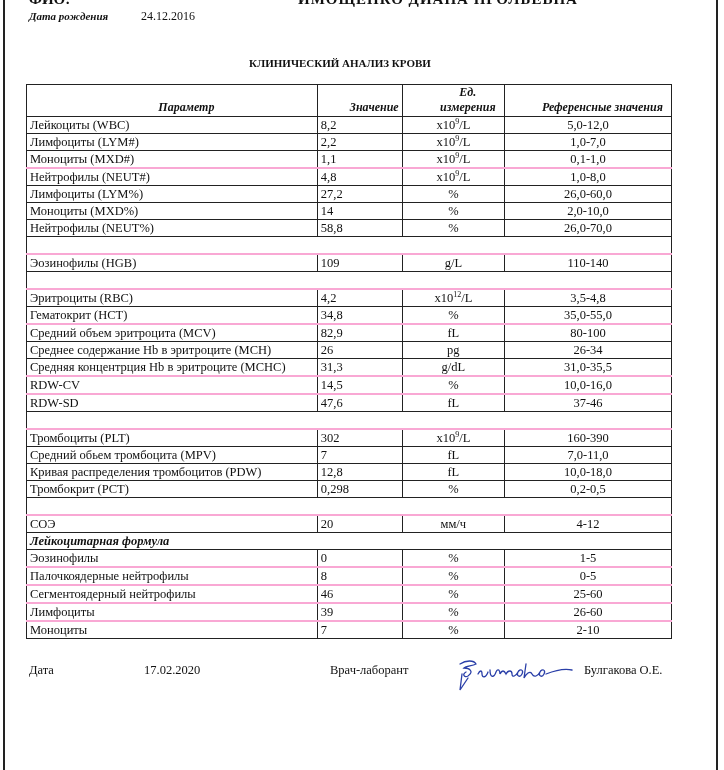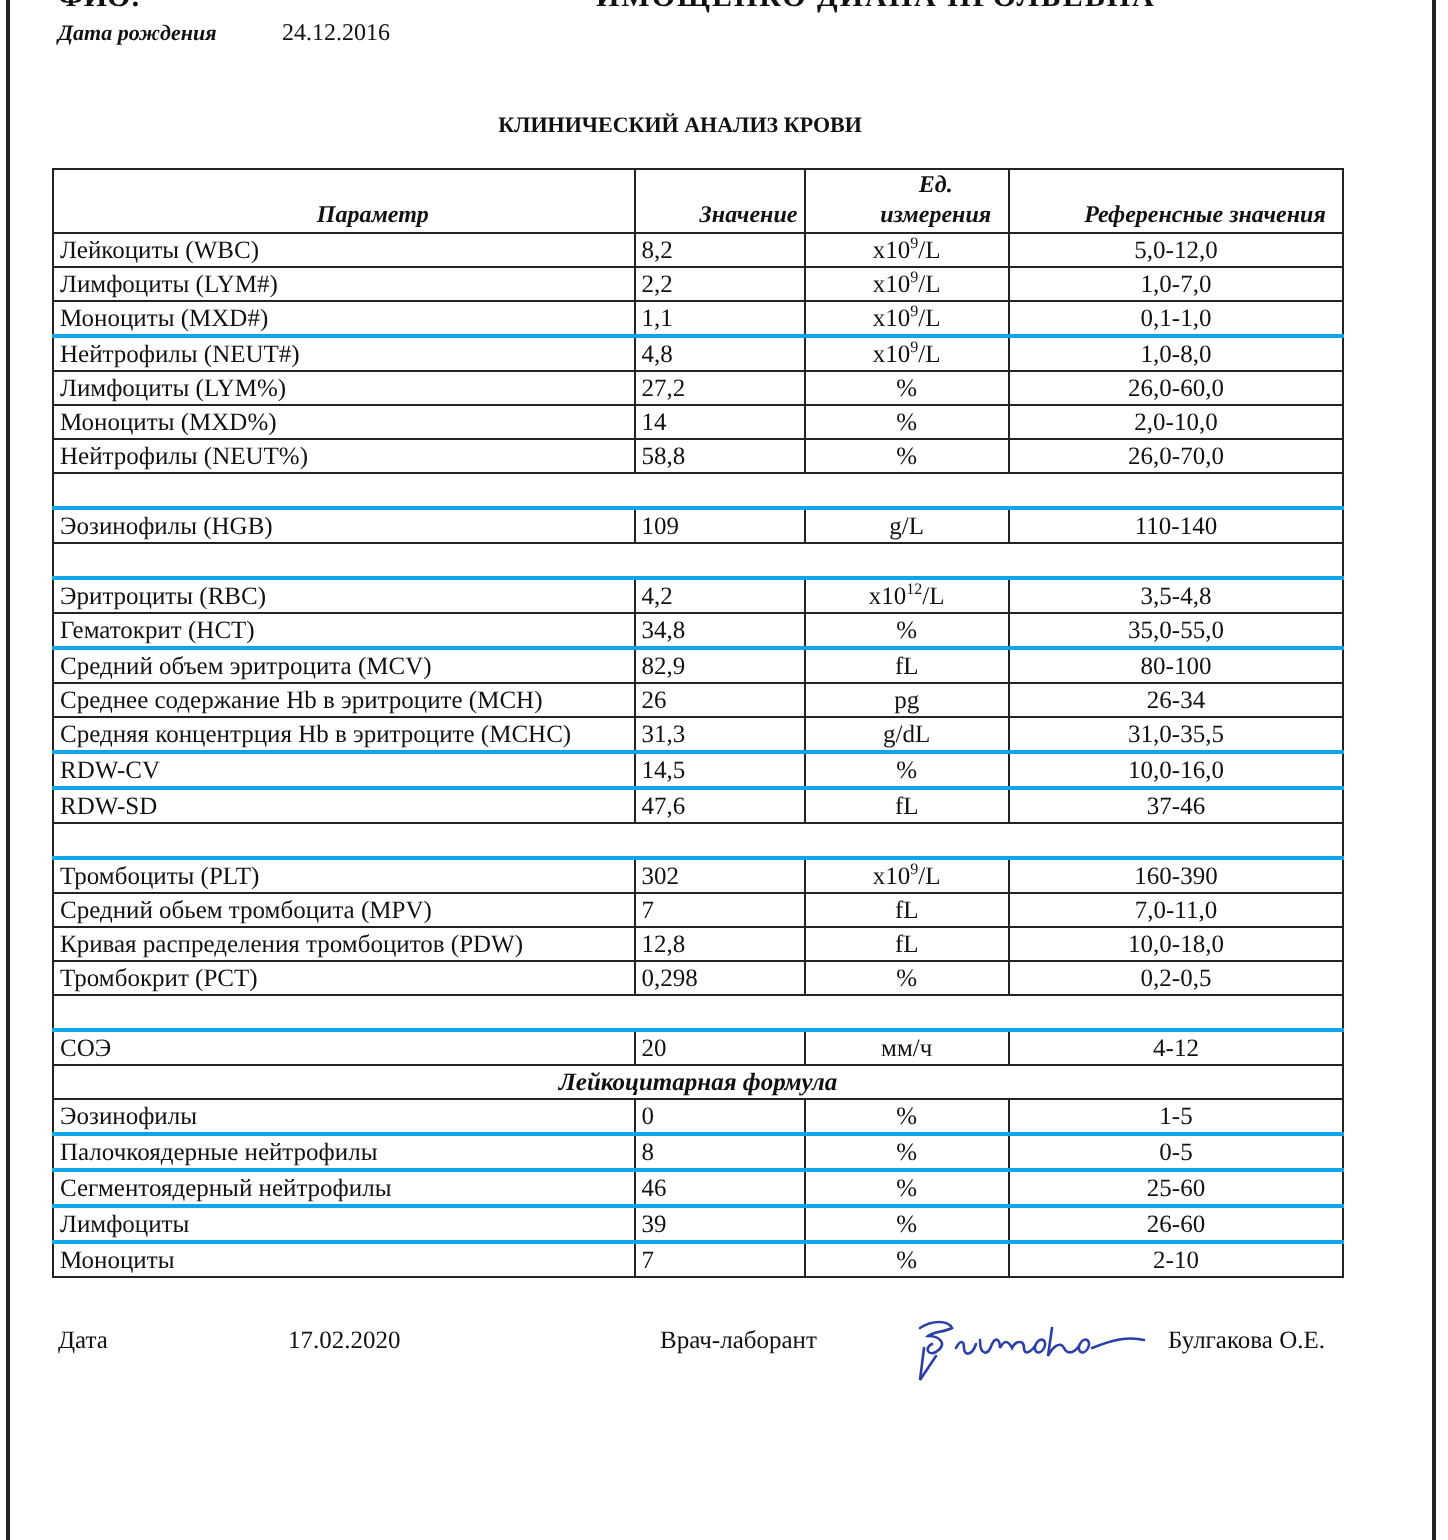--- a/index.html
+++ b/index.html
@@ -10,25 +10,25 @@
   .top-cut { position:absolute; top:-9px; left:0; width:724px; height:16px; font-weight:bold; font-size:15px; }
   .top-cut .left { position:absolute; left:29px; }
   .top-cut .center { position:absolute; left:298px; letter-spacing:1px; }
   .dob { position:absolute; top:9px; left:29px; font-size:12px; }
   .dob .lbl { font-style:italic; font-weight:bold; font-size:11px; }
   .dob .val { position:absolute; left:112px; top:0; white-space:nowrap; }
   .title { position:absolute; top:57px; left:0; width:680px; text-align:center; font-weight:bold; font-size:11px; }
   table.lab { position:absolute; left:26px; top:84px; width:646px; border-collapse:collapse; font-size:12.5px; }
   table.lab td, table.lab th { border:1px solid #222; padding:0 3px; height:16px; line-height:15px; }
   table.lab th { font-style:italic; font-weight:bold; font-size:12px; height:22px; vertical-align:bottom; padding-bottom:1px;padding-left:32px; }
-  table.lab tr.thick td { border-top:2px solid #0ea5e9; }
+  table.lab tr.thick td { border-top:2px solid #f9a8d4; }
   td.val { text-align:left; }
   td.unit, td.ref { text-align:center; }
   td.blank { height:16px; }
-  td.section { text-align:center; font-style:italic; font-weight:bold; }
+  td.section { font-style:italic; font-weight:bold; }
   sup { font-size:8px; vertical-align:super; line-height:0; }
   .footer { position:absolute; top:663px; left:0; width:724px; font-size:12.5px; }
   .footer span { position:absolute; white-space:nowrap; }
   .sig { position:absolute; left:456px; top:656px; width:120px; height:40px; }
 </style>
 </head>
 <body>
 
 <div class="page-border-left"></div>
 <div class="page-border-right"></div>

